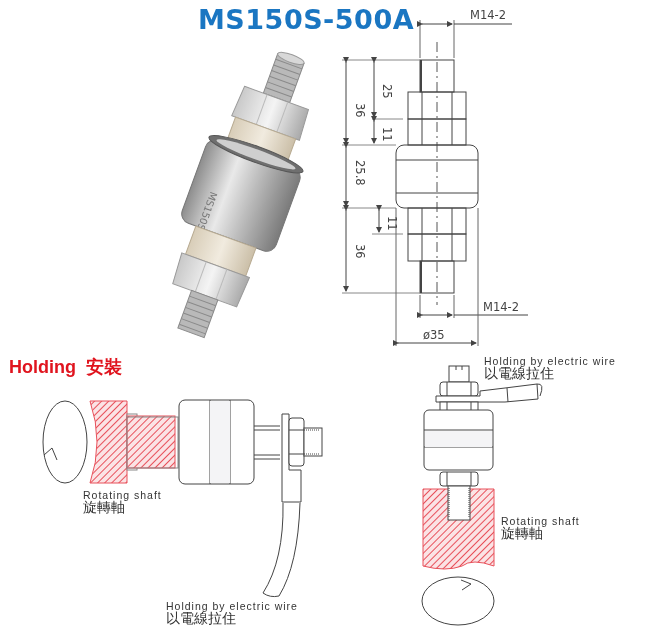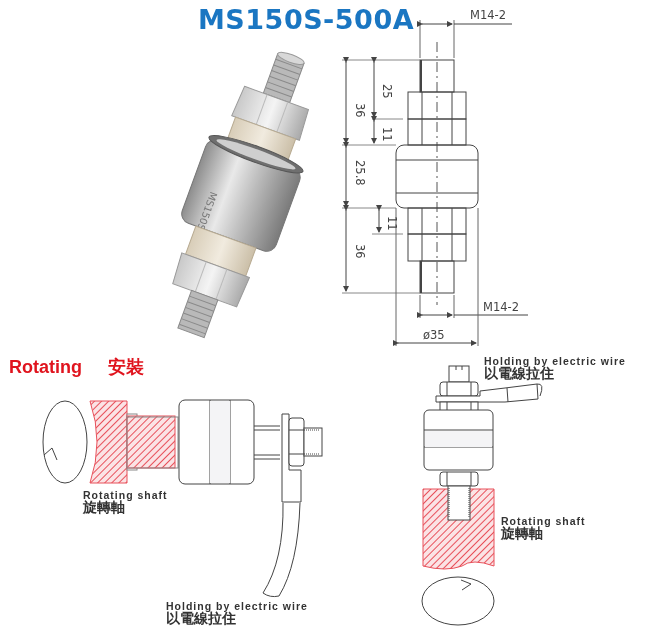--- a/index.html
+++ b/index.html
@@ -1,20 +1,20 @@
 <!DOCTYPE html>
 <html><head>
   <meta charset="utf-8">
   <style>
     html, body { margin: 0; padding: 0; background: #ffffff; }
     body { width: 650px; height: 631px; position: relative; overflow: hidden; font-family: "Liberation Sans", sans-serif; }
-    .abs { position: absolute; font-weight: bold; }
+    .abs { position: absolute; }
     .title { left: 182px; top: 4px; font-size: 27px; font-weight: bold; color: #1a76c2; font-family: "DejaVu Sans", sans-serif; letter-spacing: 0.5px; margin-left: 16px; }
     .mount-title { left: 9px; top: 355px; font-size: 18px; font-weight: bold; color: #e0141e; font-family: "Liberation Sans", sans-serif; }
-    .mount-title .zh { margin-left: 26px; }
+    .mount-title .zh { margin-left: 10px; }
     .cap { font-size: 10.5px; color: #333; letter-spacing: 1px; font-family: "Liberation Sans", sans-serif; line-height: 12px; }
     .cap .zh { font-size: 14px; letter-spacing: 0; font-family: "DejaVu Serif", serif; display: block; }
     svg { position: absolute; left: 0; top: 0; }
     .dim { font-family: "DejaVu Sans", sans-serif; font-size: 11.5px; fill: #444; }
   </style>
 </head>
 <body>
 
 <div class="abs title">MS150S-500A</div>
 
@@ -221,21 +221,21 @@
     <rect x="448" y="486" width="22" height="34" fill="#fff" stroke="#444"></rect>
     <line x1="449" y1="488" x2="449" y2="518" stroke-dasharray="1,1"></line>
     <line x1="469" y1="488" x2="469" y2="518" stroke-dasharray="1,1"></line>
 
     <ellipse cx="458" cy="601" rx="36" ry="24"></ellipse>
     <polyline points="461,580 471,584 462,590"></polyline>
   </g>
 </svg>
 
 <div class="abs mount-title">
-  <span>Rotating</span><span class="zh">安裝</span>
+  <span>Holding</span><span class="zh">安裝</span>
 </div>
 
 <div class="abs cap" style="left:83px; top:489px;">
   <span>Rotating shaft</span>
   <span class="zh">旋轉軸</span>
 </div>
 <div class="abs cap" style="left:166px; top:600px;">
   <span>Holding by electric wire</span>
   <span class="zh">以電線拉住</span>
 </div>

